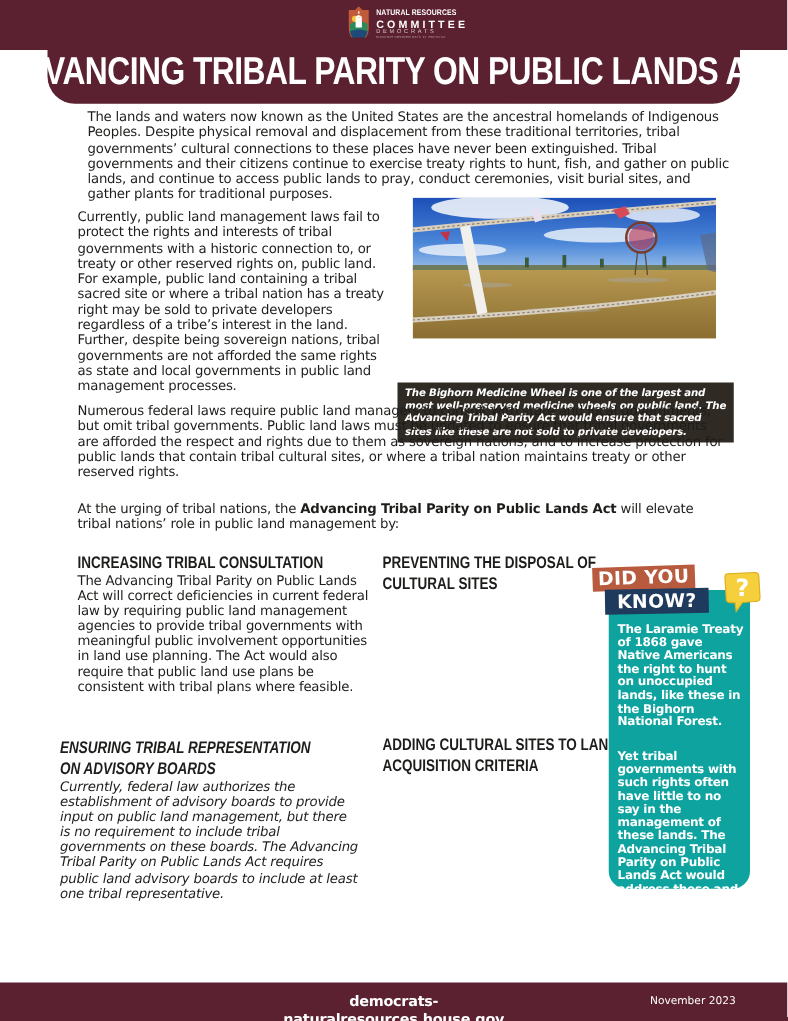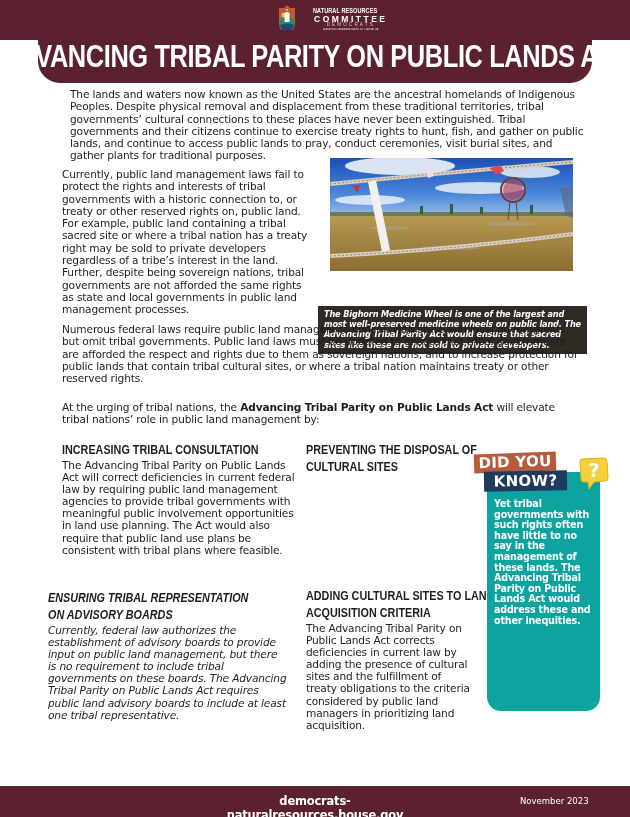--- a/index.html
+++ b/index.html
@@ -11,21 +11,21 @@
   .title-banner {
     position: absolute; left: 38px; top: 30px; width: 554px; height: 53px;
     background: #5b2130; border-radius: 0 0 22px 22px;
     display: flex; align-items: center; justify-content: center;
   }
   .title-banner h1 {
     font-family: "Liberation Sans", sans-serif; font-weight: 700;
     font-size: 31px; color: #ffffff; letter-spacing: -0.5px;
     transform: scaleX(0.82); white-space: nowrap;
   }
-  .logo { position: absolute; left: 277px; top: 4px; height: 32px; display: flex; align-items: center; gap: 16px; text-align: center; }
+  .logo { position: absolute; left: 277px; top: 4px; height: 32px; display: flex; align-items: center; gap: 4px; }
   .logo-shield { width: 20px; height: 30px; }
   .logo-text { display: flex; flex-direction: column; line-height: 1; }
   .logo-text .l1 { font-family: "Liberation Sans", sans-serif; font-weight: 700; font-size: 6.5px; color: #fff; letter-spacing: 0.1px; transform: scaleX(0.85); transform-origin: left; white-space: nowrap; }
   .logo-text .l2 { font-family: "Liberation Sans", sans-serif; font-weight: 700; font-size: 8.5px; color: #fff; letter-spacing: 2.5px; white-space: nowrap; }
   .logo-text .l3 { font-family: "Liberation Sans", sans-serif; font-size: 4.5px; color: #d9c9cc; letter-spacing: 2.2px; white-space: nowrap; }
   .logo-text .l4 { font-family: "Liberation Sans", sans-serif; font-size: 3px; color: #e8dfe1; white-space: nowrap; margin-top: 1px; }
 
   
   .p { position: absolute; font-size: 10.6px; line-height: 12.3px; color: #1d1d1b; letter-spacing: -0.15px; }
   .p b { font-weight: 700; }
@@ -169,24 +169,24 @@
   <h2>ON ADVISORY BOARDS</h2>
   <p>Currently, federal law authorizes the establishment of advisory boards to provide input on public land management, but there is no requirement to include tribal governments on these boards. The Advancing Tribal Parity on Public Lands Act requires public land advisory boards to include at least one tribal representative.</p>
 </div>
 <div class="sec" id="sec3">
   <h2>PREVENTING THE DISPOSAL OF</h2>
   <h2>CULTURAL SITES</h2>
 </div>
 <div class="sec" id="sec4">
   <h2>ADDING CULTURAL SITES TO LAND</h2>
   <h2>ACQUISITION CRITERIA</h2>
-  <p>The Advancing Tribal Parity on Public Lands Act corrects deficiencies in current law by adding the presence of cultural sites and the fulfillment of treaty obligations to the criteria considered by public land managers in prioritizing land acquisition.</p>
 </div>
 
 <div class="dyk-box">
+  <p>The Laramie Treaty of 1868 gave Native Americans the right to hunt on unoccupied lands, like these in the Bighorn National Forest.</p>
   <p>Yet tribal governments with such rights often have little to no say in the management of these lands. The Advancing Tribal Parity on Public Lands Act would address these and other inequities.</p>
 </div>
 <div class="dyk-label1">DID YOU</div>
 <div class="dyk-label2">KNOW?</div>
 <svg class="qbubble" viewBox="0 0 36 36">
   <path d="M6 4 Q4 4 4 7 L5 24 Q5 27 8 27 L12 27 L13 34 L18 27 L29 26 Q32 26 32 23 L31 6 Q31 3 28 3 Z" fill="#f6cf3c" stroke="#e0b020" stroke-width="1"></path>
   <text x="18" y="22" text-anchor="middle" font-family="DejaVu Sans, sans-serif" font-weight="700" font-size="19" fill="#ffffff">?</text>
 </svg>
 
 <div class="footer"></div>

